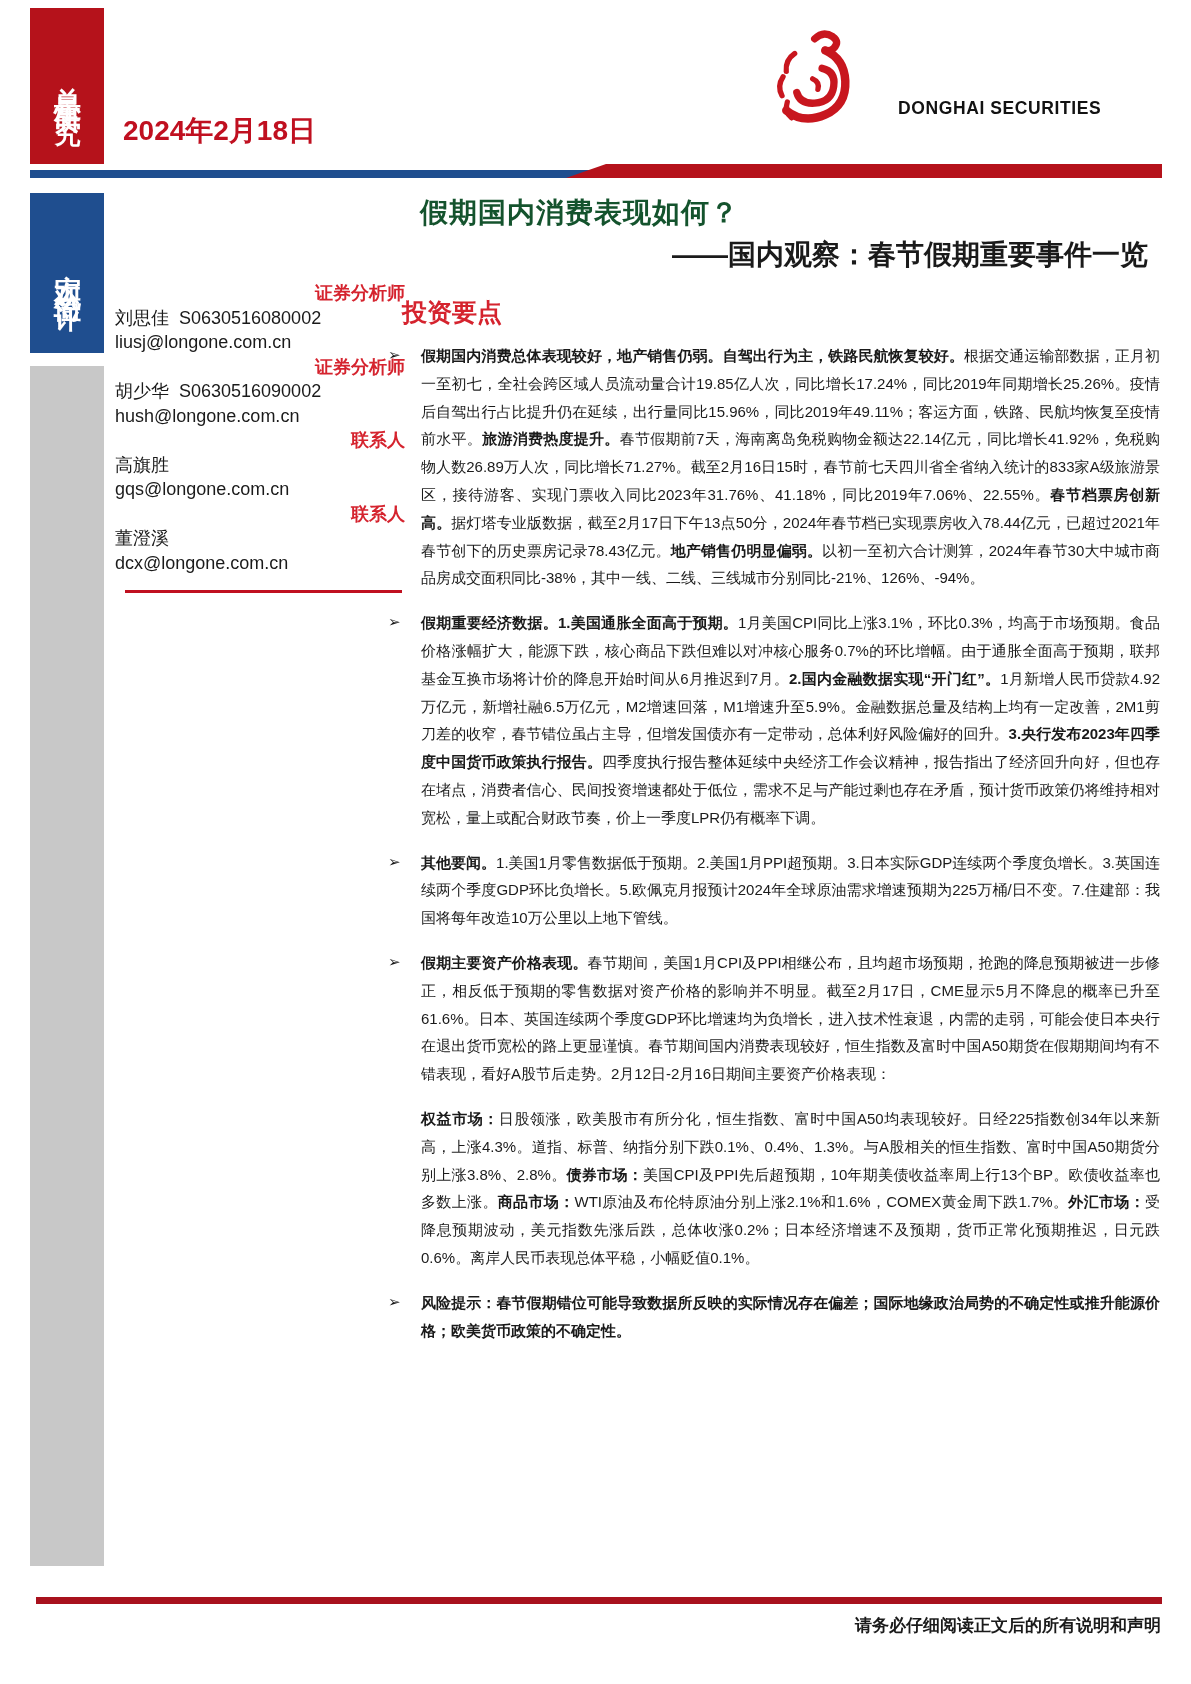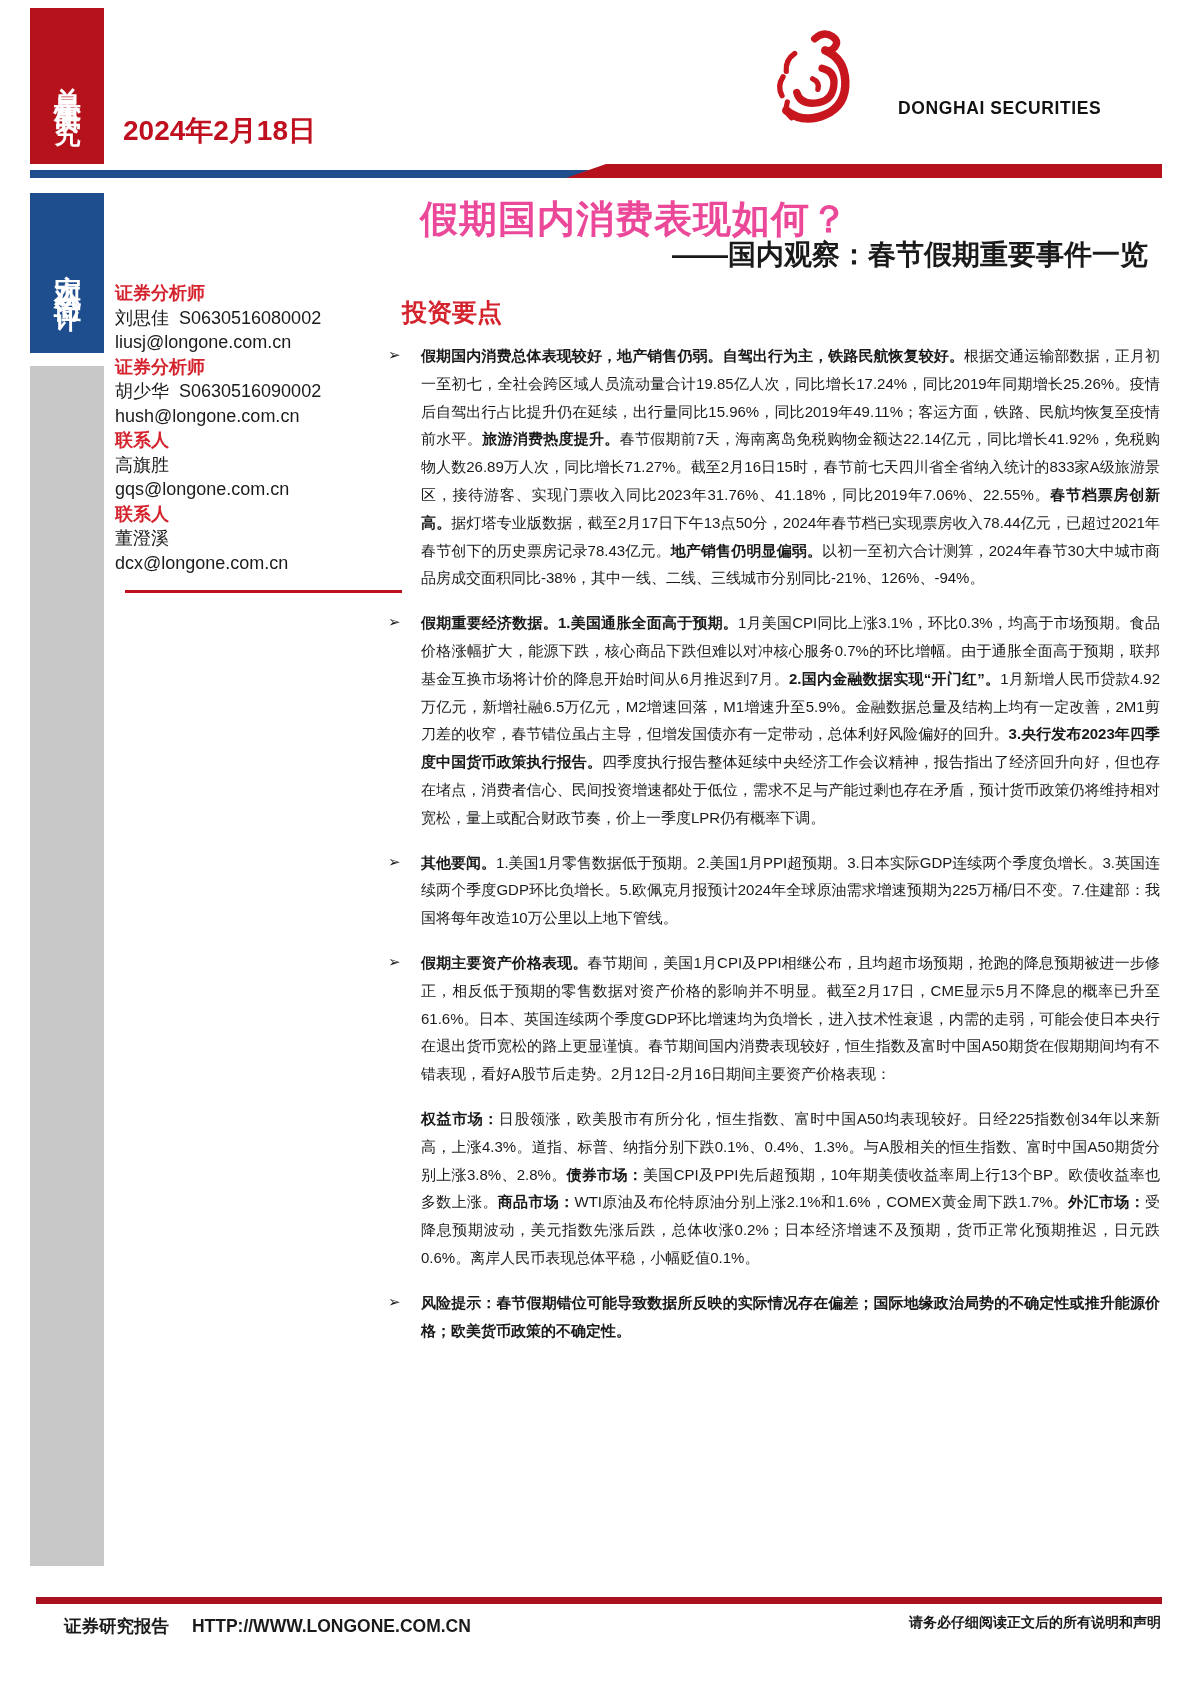--- a/index.html
+++ b/index.html
@@ -23,45 +23,45 @@
   .logo .cn{position:absolute;left:132px;top:22px;font-family:"Liberation Serif", serif;
             font-weight:900;font-size:44px;color:#121212;letter-spacing:9px;white-space:nowrap;}
   .logo .en{position:absolute;left:136px;top:76px;font-size:17.5px;font-weight:bold;
             color:#121212;letter-spacing:0.6px;white-space:nowrap;}
 
   
   .rule-blue{position:absolute;left:30px;top:170px;width:562px;height:8px;background:#1f4e8f;}
   .rule-red{position:absolute;left:566px;top:164px;width:596px;height:14px;background:#b5121b;
             clip-path:polygon(40px 0, 100% 0, 100% 100%, 0 100%);}
 
-  .title{position:absolute;left:420px;top:194px;font-size:38px;font-weight:bold;color:#ec4899;
+  .title{position:absolute;left:420px;top:194px;font-size:28px;font-weight:bold;color:#14532d;
          letter-spacing:1px;white-space:nowrap;}
   .subtitle{position:absolute;left:420px;top:236px;width:728px;text-align:right;
             font-size:28px;font-weight:bold;color:#1a1a1a;white-space:nowrap;}
   .section-heading{position:absolute;left:402px;top:296px;font-size:25px;font-weight:bold;color:#d5232e;}
 
   
   .analysts{position:absolute;left:115px;top:281px;width:290px;font-size:18px;color:#1a1a1a;}
-  .a-role{color:#d5232e;font-weight:bold;line-height:24.5px;}
+  .a-role{color:#d5232e;font-weight:bold;line-height:24.5px;text-align:right;}
   .a-line{line-height:24.5px;}
   .left-sep{position:absolute;left:125px;top:590px;width:277px;height:3px;background:#c01020;}
 
   
   .bullets{position:absolute;left:388px;top:342px;width:772px;}
   .bullet{display:flex;margin-bottom:17px;}
   .marker{flex:none;width:33px;font-size:15px;color:#1a1a1a;padding-top:4px;}
   .btext{margin:0;width:739px;font-size:15px;line-height:27.8px;color:#1a1a1a;
          text-align:justify;}
   .btext b{font-weight:bold;}
 
   
   .footer-bar{position:absolute;left:36px;top:1597px;width:1126px;height:7px;background:#a8111d;}
   .footer-left{position:absolute;left:64px;top:1614px;font-size:17.5px;font-weight:bold;color:#1a1a1a;}
   .footer-left .url{margin-left:18px;}
-  .footer-right{position:absolute;right:30px;top:1614px;font-size:14px;font-weight:bold;color:#1a1a1a;}
+  .footer-right{position:absolute;right:30px;top:1614px;font-size:17px;font-weight:bold;color:#1a1a1a;}
 </style>
 </head>
 <body>
 
 <div class="page">
 
   <div class="banner banner-red">
     <span class="vtxt">总量研究</span>
   </div>
 
@@ -133,19 +133,15 @@
         <span class="marker"></span>
         <p class="btext"><b>权益市场：</b><span>日股领涨，欧美股市有所分化，恒生指数、富时中国A50均表现较好。日经225指数创34年以来新高，上涨4.3%。道指、标普、纳指分别下跌0.1%、0.4%、1.3%。与A股相关的恒生指数、富时中国A50期货分别上涨3.8%、2.8%。</span><b>债券市场：</b><span>美国CPI及PPI先后超预期，10年期美债收益率周上行13个BP。欧债收益率也多数上涨。</span><b>商品市场：</b><span>WTI原油及布伦特原油分别上涨2.1%和1.6%，COMEX黄金周下跌1.7%。</span><b>外汇市场：</b><span>受降息预期波动，美元指数先涨后跌，总体收涨0.2%；日本经济增速不及预期，货币正常化预期推迟，日元跌0.6%。离岸人民币表现总体平稳，小幅贬值0.1%。</span></p>
       </div>
       <div class="bullet">
         <span class="marker">➢</span>
         <p class="btext"><b>风险提示：春节假期错位可能导致数据所反映的实际情况存在偏差；国际地缘政治局势的不确定性或推升能源价格；欧美货币政策的不确定性。</b></p>
       </div>
     </div>
 
   <div class="footer-bar"></div>
-  <div class="footer-left">
-    <span>证券研究报告</span>
-    <span class="url">HTTP://WWW.LONGONE.COM.CN</span>
-  </div>
   <div class="footer-right">请务必仔细阅读正文后的所有说明和声明</div>
 
 </div>
 
 </body></html>

